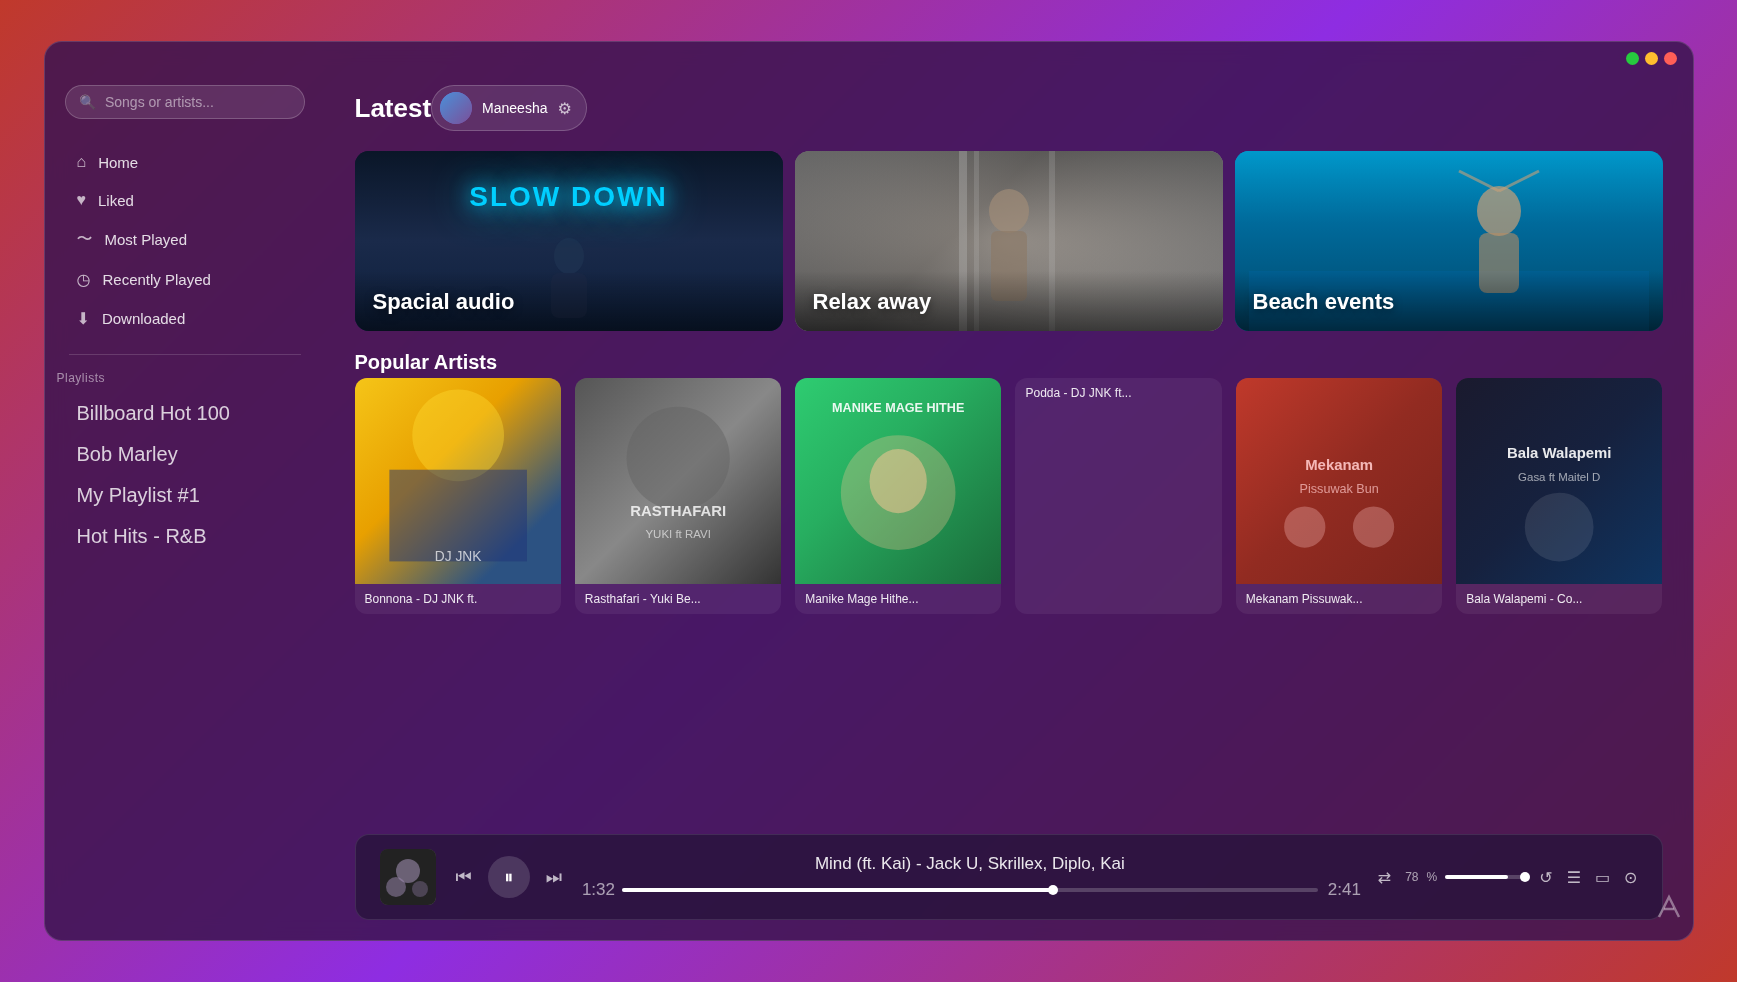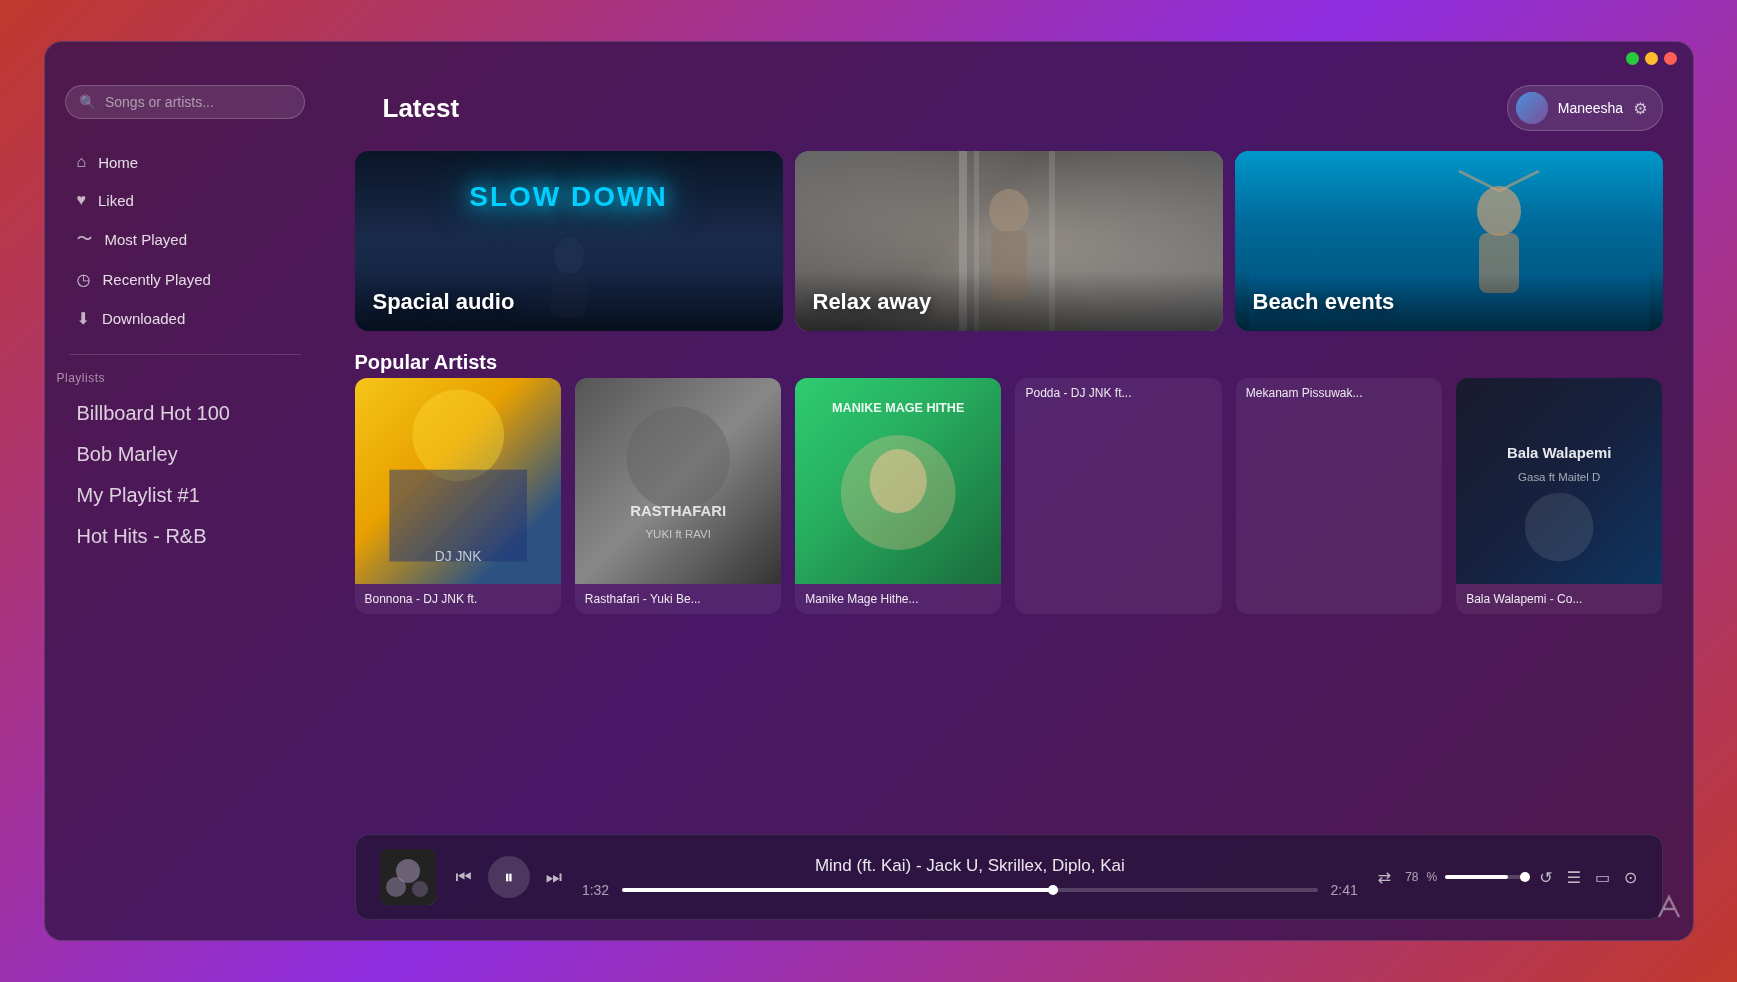--- a/index.html
+++ b/index.html
@@ -113,23 +113,22 @@
       padding: 20px 30px;
       overflow-y: auto;
       display: flex;
       flex-direction: column;
       gap: 20px;
     }
 
     
     .header-row {
       display: flex;
-      justify-content: space-between;
-      align-items: center;
-      margin-left: 28px;
+      justify-content: flex-start;
+      align-items: center;
     }
     .section-title {
       color: #fff;
       font-size: 26px;
       font-weight: 700;
     }
     .user-profile {
       display: flex;
       align-items: center;
       gap: 10px;
@@ -342,21 +341,21 @@
       font-size: 17px;
       text-align: center;
     }
     .progress-row {
       display: flex;
       align-items: center;
       gap: 10px;
     }
     .time-label {
       color: rgba(255,255,255,0.6);
-      font-size: 14px;
+      font-size: 17px;
       width: 30px;
       flex-shrink: 0;
     }
     .progress-track {
       flex: 1;
       height: 4px;
       background: rgba(255,255,255,0.2);
       border-radius: 2px;
       position: relative;
       cursor: pointer;
@@ -586,20 +585,29 @@
               </svg>
             </div>
             <div class="artist-name">Manike Mage Hithe...</div>
           </div>
 
           <div class="artist-card">
             <div class="artist-name">Podda - DJ JNK ft...</div>
           </div>
 
           <div class="artist-card">
+            <div class="artist-thumb">
+              <div class="artist-thumb-bg ac5"></div>
+              <svg style="position:absolute;inset:0;width:100%;height:100%;" viewBox="0 0 180 180">
+                <text x="90" y="80" text-anchor="middle" fill="rgba(255,200,200,0.9)" font-size="13" font-weight="bold">Mekanam</text>
+                <text x="90" y="100" text-anchor="middle" fill="rgba(255,200,200,0.7)" font-size="11">Pissuwak Bun</text>
+                <circle cx="60" cy="130" r="18" fill="rgba(255,200,200,0.3)"></circle>
+                <circle cx="120" cy="130" r="18" fill="rgba(255,200,200,0.3)"></circle>
+              </svg>
+            </div>
             <div class="artist-name">Mekanam Pissuwak...</div>
           </div>
 
           <div class="artist-card">
             <div class="artist-thumb">
               <div class="artist-thumb-bg ac6"></div>
               <svg style="position:absolute;inset:0;width:100%;height:100%;" viewBox="0 0 180 180">
                 <text x="90" y="70" text-anchor="middle" fill="rgba(255,255,255,0.9)" font-size="13" font-weight="bold">Bala Walapemi</text>
                 <text x="90" y="90" text-anchor="middle" fill="rgba(255,255,255,0.6)" font-size="10">Gasa ft Maitel D</text>
                 <circle cx="90" cy="130" r="30" fill="rgba(255,255,255,0.1)"></circle>

